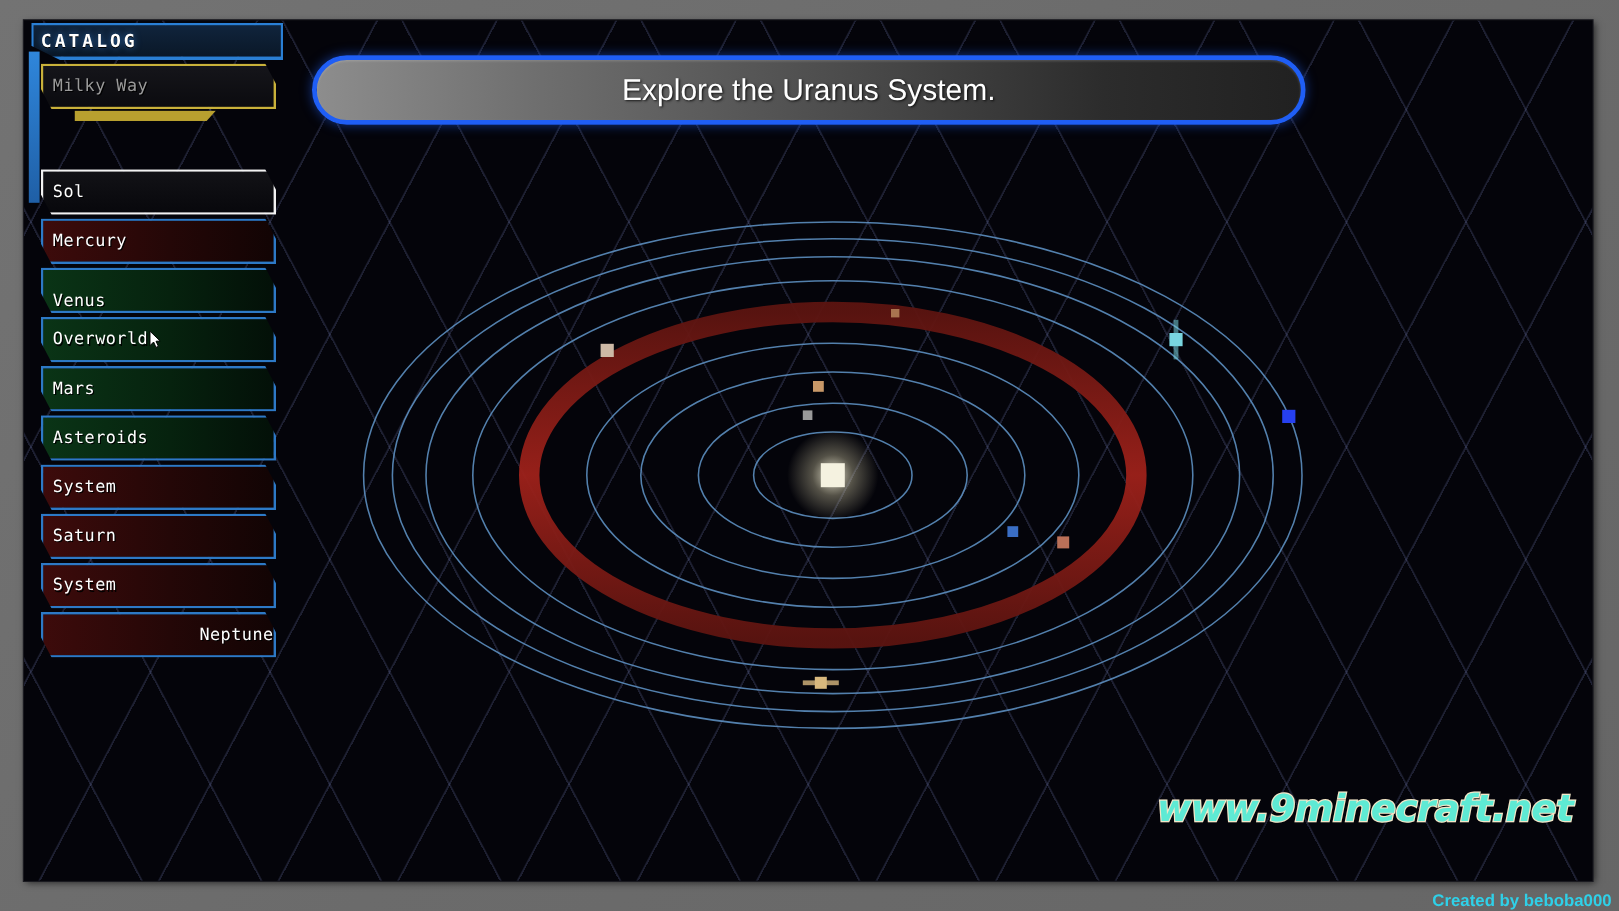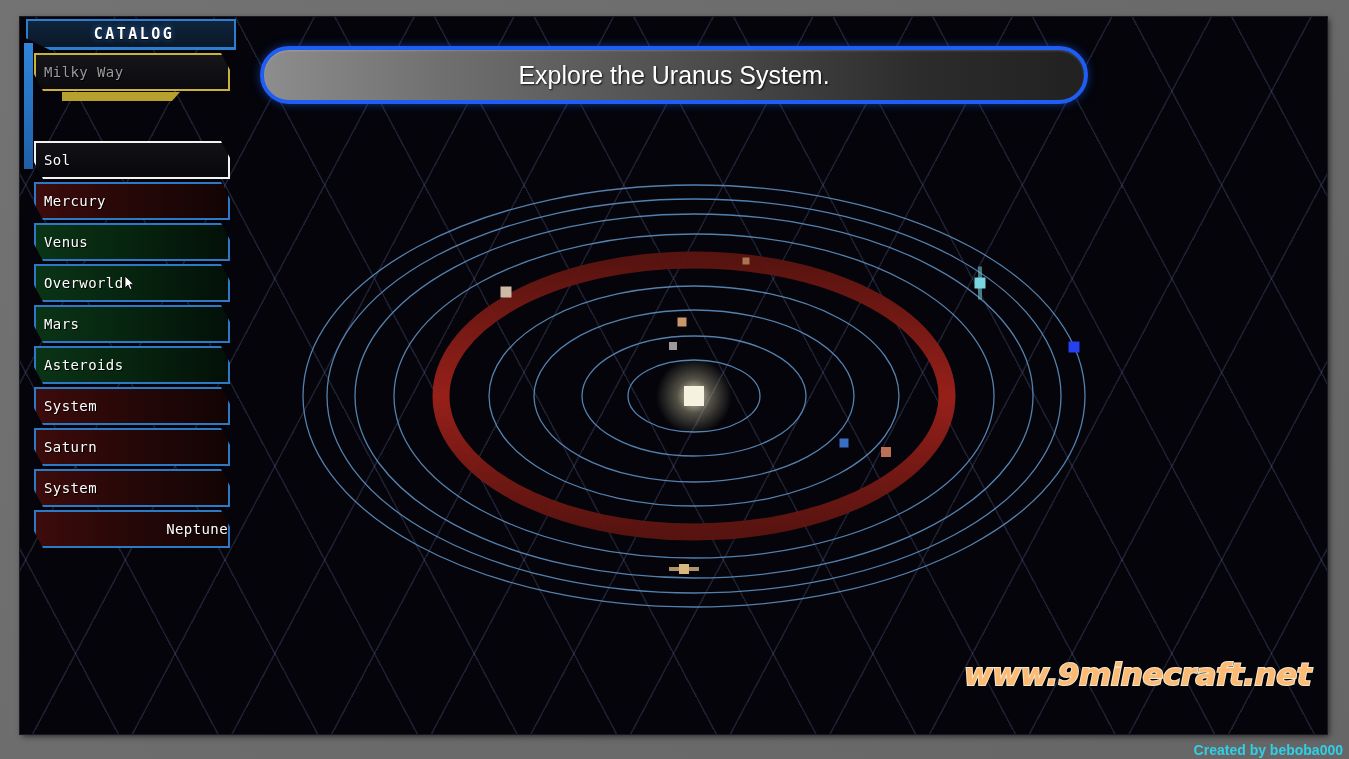--- a/index.html
+++ b/index.html
@@ -66,21 +66,20 @@
     position: relative;
     height: 26px;
     width: 206px;
     margin-left: 2px;
     background: linear-gradient(180deg, #10243c 0%, #0a1828 100%);
     border: 2px solid #2a7fd4;
     border-bottom-width: 3px;
     clip-path: polygon(0 0, 100% 0, 100% 100%, 24px 100%, 0 62%);
     display: flex;
     align-items: center;
-    justify-content: center;
   }
   #catalog-header-title {
     color: #ffffff;
     font-family: "DejaVu Sans Mono", monospace;
     font-size: 15px;
     letter-spacing: 2.5px;
     font-weight: 700;
     text-shadow: 0 1px 0 #000, 0 0 6px rgba(60,140,230,.7);
     padding-left: 6px;
   }
@@ -196,21 +195,21 @@
   
   #watermark-site {
     position: absolute;
     right: 16px;
     bottom: 42px;
     font-family: "DejaVu Sans", sans-serif;
     font-weight: 900;
     font-size: 31px;
     font-style: italic;
     letter-spacing: -0.5px;
-    color: #fdba74;
+    color: #5eead4;
     -webkit-text-stroke: 2px #f3e7c8;
     paint-order: stroke fill;
     text-shadow: 0 0 1px #f3e7c8;
     z-index: 40;
   }
   #watermark-author {
     position: absolute;
     right: 6px;
     bottom: 1px;
     font-family: "Liberation Sans", sans-serif;
@@ -308,21 +307,21 @@
           <div class="cat-item v-galaxy" style="border-color: rgb(201, 177, 58);">
             <span class="cat-item-label" style="color: rgb(154, 154, 154);">Milky Way</span>
           </div>
           <div id="galaxy-connector"></div>
           <div class="cat-item v-star" style="border-color: rgb(242, 242, 242);">
             <span class="cat-item-label" style="color: rgb(255, 255, 255);">Sol</span>
           </div>
           <div class="cat-item v-hot" style="border-color: rgb(45, 121, 198);">
             <span class="cat-item-label" style="color: rgb(255, 255, 255);">Mercury</span>
           </div>
-          <div class="cat-item v-green" style="border-color: rgb(45, 121, 198);">
+          <div class="cat-item v-green" style="border-color: rgb(45, 121, 198); align-items: flex-end;">
             <span class="cat-item-label" style="color: rgb(255, 255, 255);">Venus</span>
           </div>
           <div class="cat-item v-green" style="border-color: rgb(45, 121, 198);">
             <span class="cat-item-label" style="color: rgb(255, 255, 255);">Overworld</span>
             <span class="cat-cursor">
               <svg width="10" height="14" viewBox="0 0 10 14">
                 <path d="M1 0 L1 12 L4 9 L6 13.5 L8 12.6 L6 8.4 L9.5 8.2 Z" fill="#ffffff" stroke="#000" stroke-width="0.8"></path>
               </svg>
             </span>
           </div>

